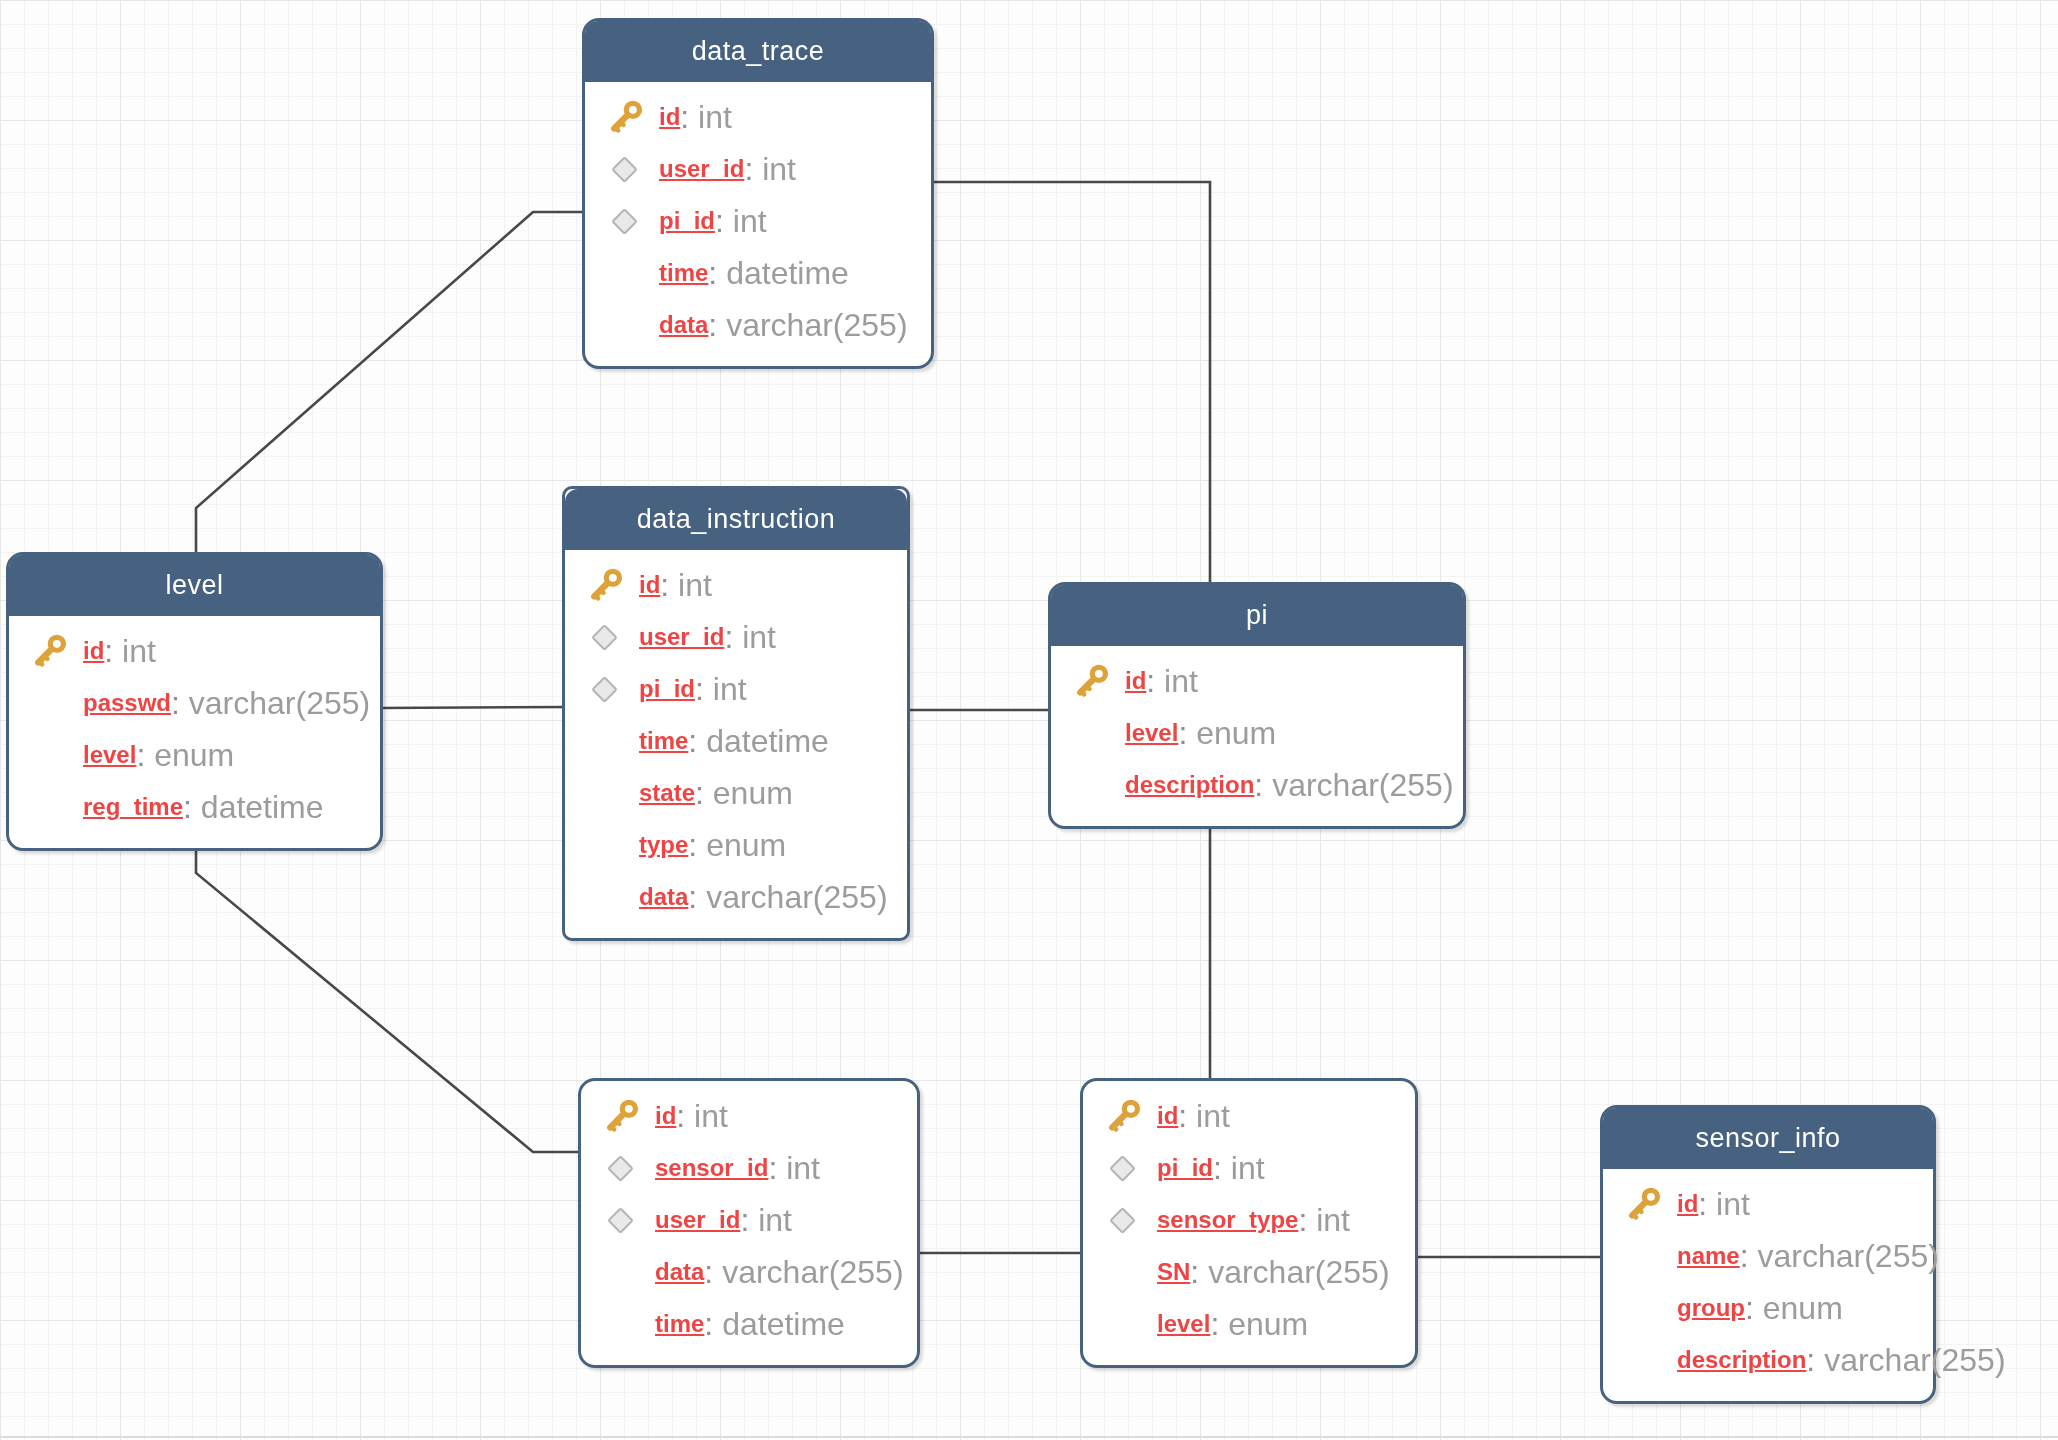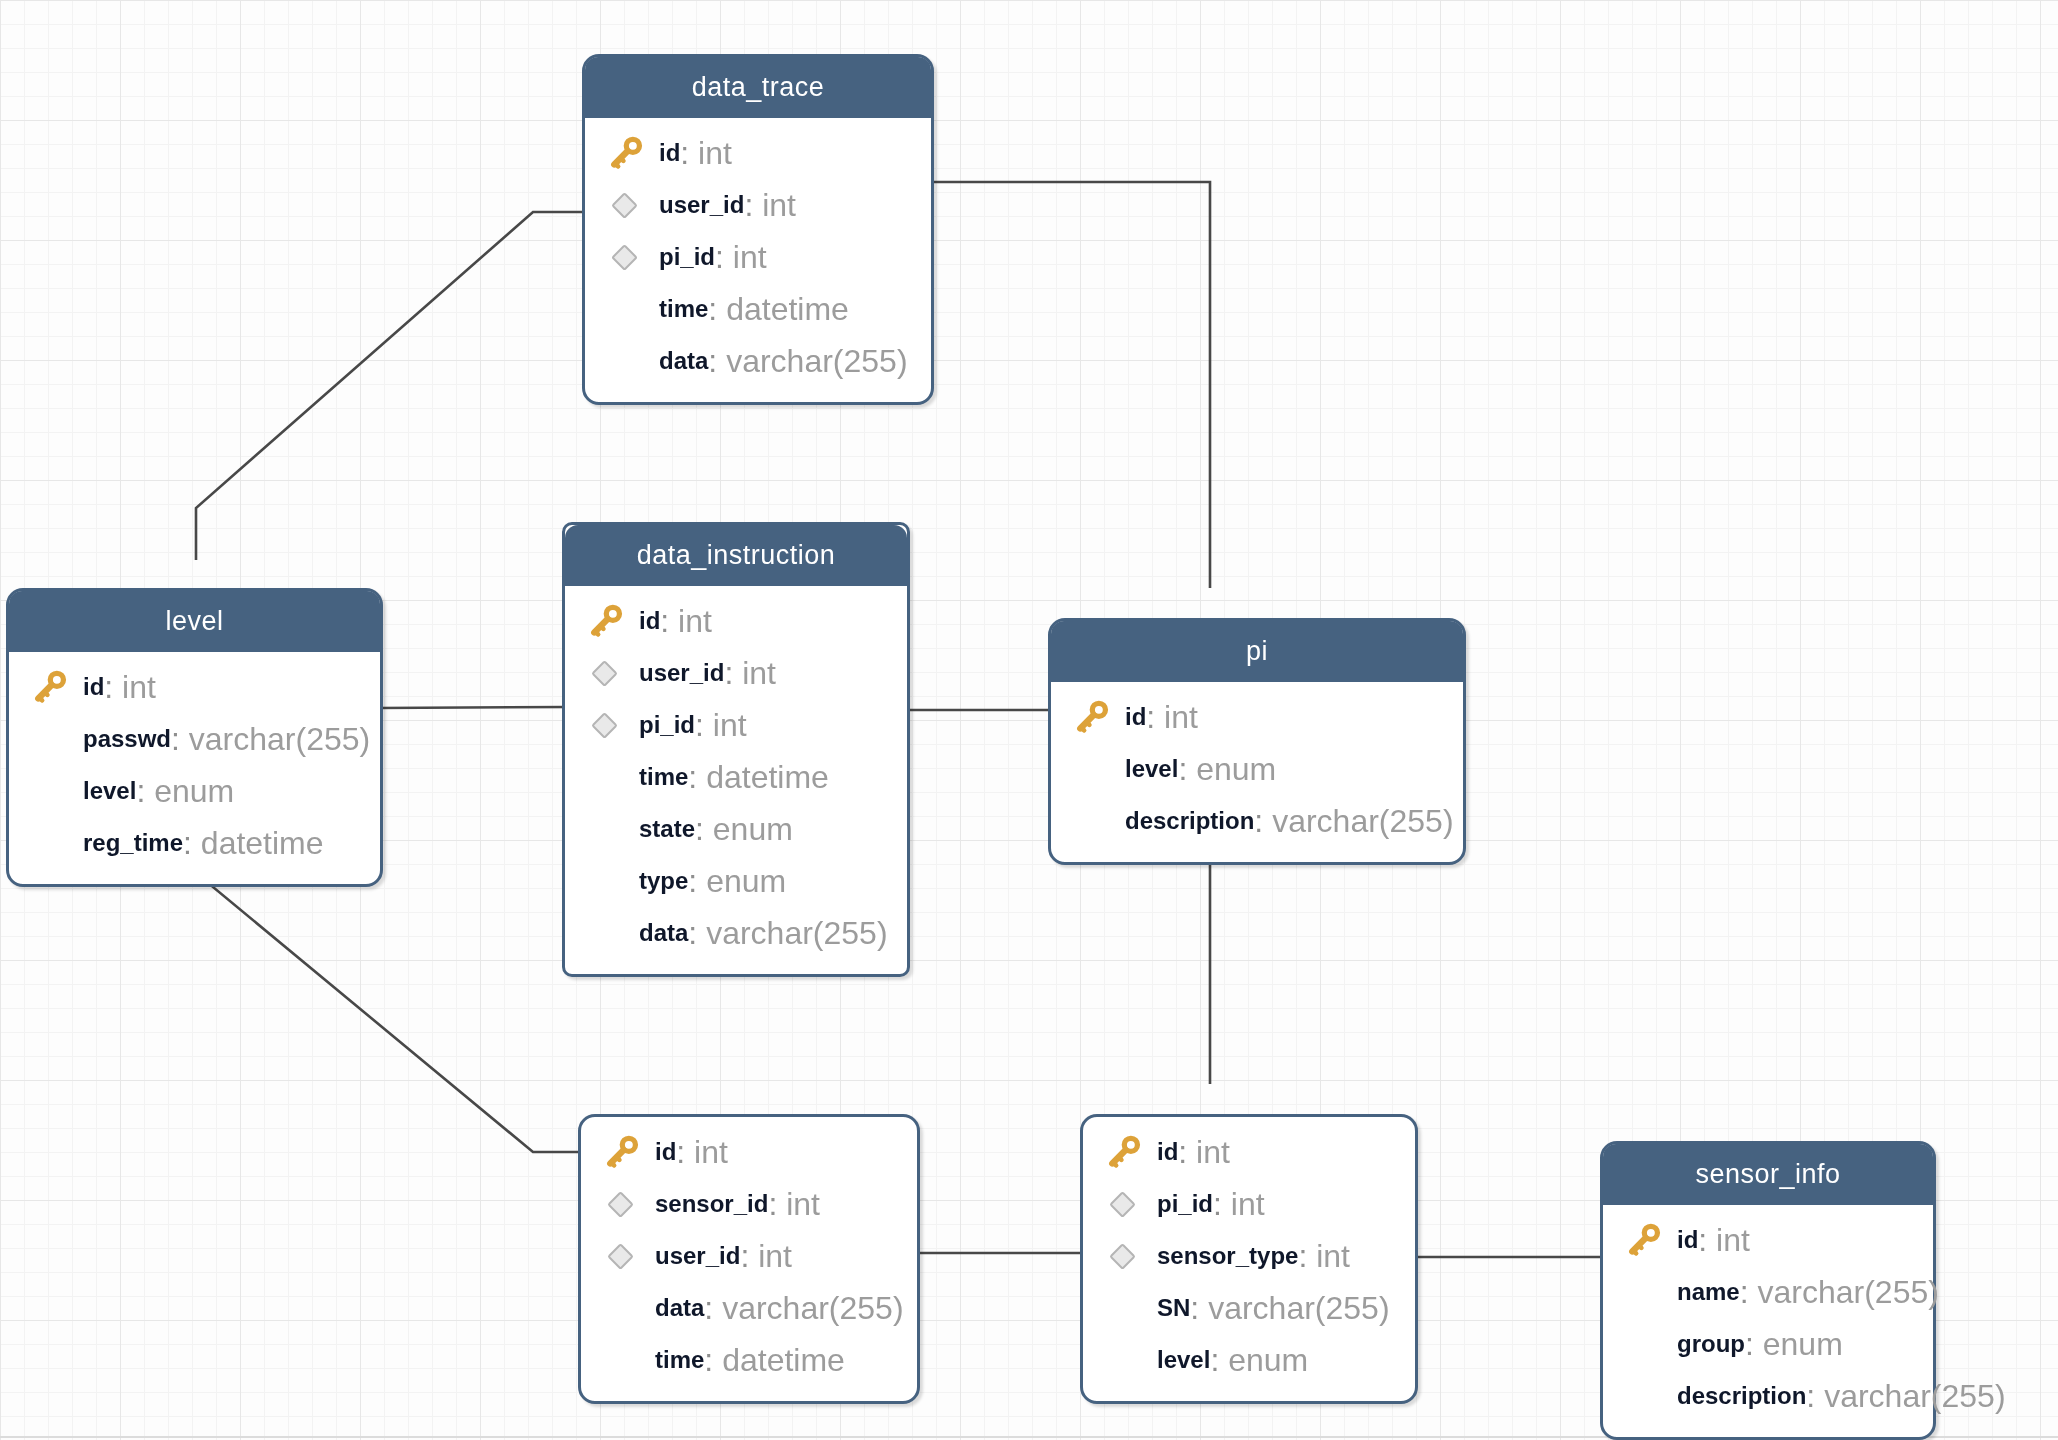--- a/index.html
+++ b/index.html
@@ -16,39 +16,38 @@
   }
   #canvas{position:absolute;inset:0;}
   #wires{position:absolute;left:0;top:0;z-index:1;}
   .wire{fill:none;stroke:#484848;stroke-width:2.6px;}
   .page-edge{position:absolute;left:0;top:1436px;width:2058px;height:2px;background:#dcdcdc;z-index:0;}
 
   .table{
     position:absolute;z-index:2;box-sizing:border-box;
     background:#ffffff;border:3px solid #466280;border-radius:17px;
     box-shadow:3px 3px 3px rgba(0,0,0,0.14);
-    margin-top:36px;
   }
   .thead{
     height:61px;background:#466280;border-radius:13px 13px 0 0;
     display:flex;align-items:center;justify-content:center;
   }
   .ttitle{color:#ffffff;font-size:27px;font-weight:400;letter-spacing:.5px;}
   .tbody{padding:9px 0 15px 0;}
   .row{height:52px;display:flex;align-items:center;padding:0 16px 0 22px;}
   .slot{flex:0 0 52px;width:52px;display:flex;align-items:center;}
   .slot .key{display:none;}
   .slot .dia{display:none;}
   .row[data-icon="key"] .key{display:block;}
   .row[data-icon="diamond"] .dia{display:block;margin-left:8px;}
   .dia{
     width:15px;height:15px;background:#e9e9e9;border:2.5px solid #b5b5b5;
     border-radius:2.5px;transform:rotate(45deg);
   }
-  .fname{font-size:24px;font-weight:bold;color:#0f172a;white-space:pre;}
+  .fname{font-size:24px;font-weight:bold;color:#ef4444;white-space:pre;text-decoration:underline;}
   .ftype{font-size:32px;color:#9c9c9c;white-space:pre;}
   .ftype::before{content:": ";color:#8f8f8f;}
 
   #t0{left:582px;top:18px;width:352px;}
   #t1{left:6px;top:552px;width:377px;}
   #t2{left:562px;top:486px;width:348px;border-radius:10px;}
   #t3{left:1048px;top:582px;width:418px;}
   #t4{left:578px;top:1078px;width:342px;}
   #t5{left:1080px;top:1078px;width:338px;}
   #t6{left:1600px;top:1105px;width:336px;}

